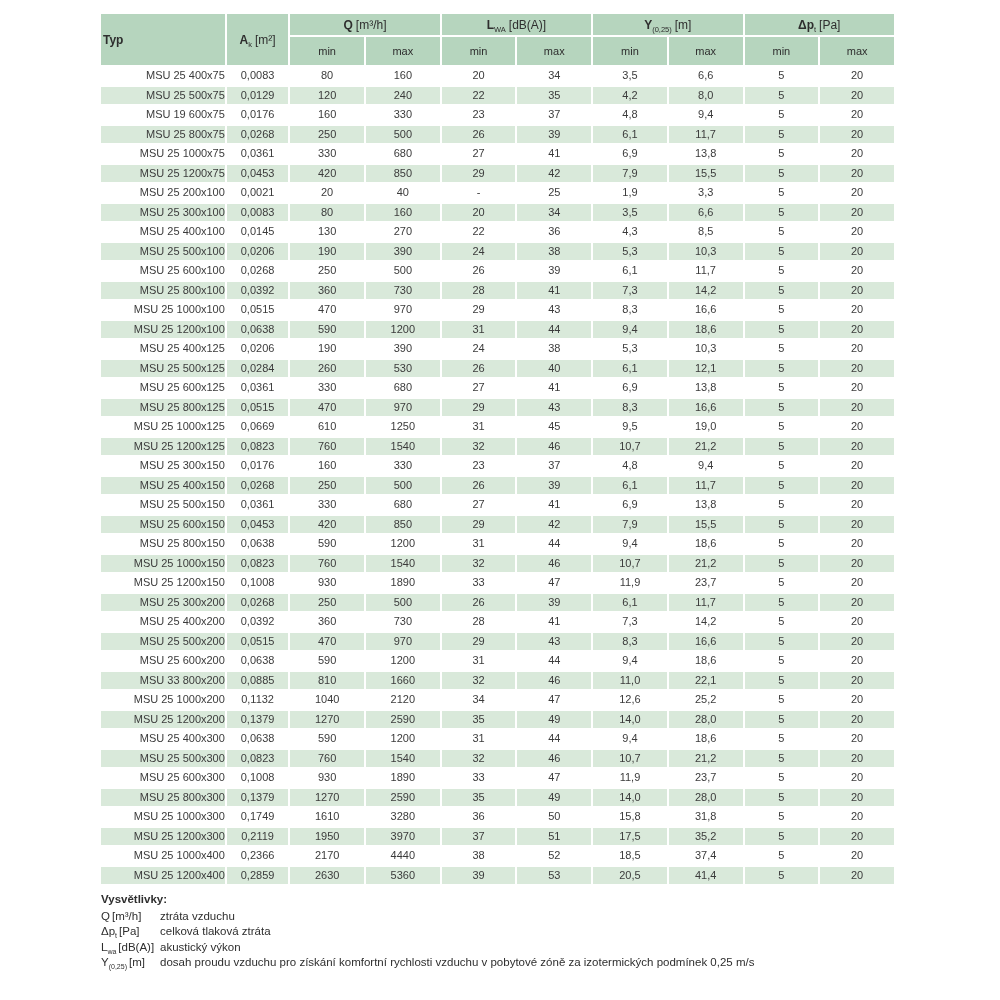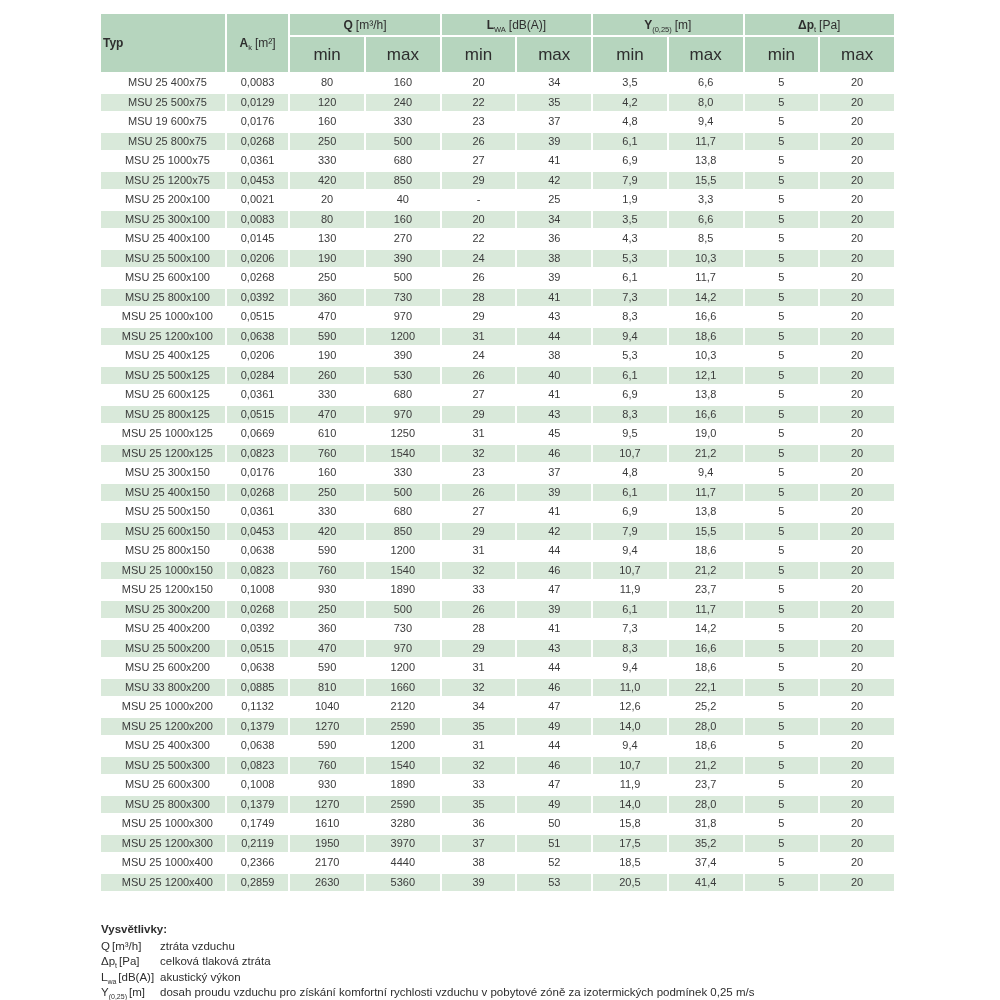--- a/index.html
+++ b/index.html
@@ -24,32 +24,32 @@
   col.c-ak{width:60px;}
   col.c-v{width:72px;}
 
   th,td{
     padding:0;margin:0;font-weight:normal;
     text-align:center;vertical-align:middle;
     white-space:nowrap;overflow:hidden;
   }
   thead th{background:var(--green-dark);color:#2e2e2e;font-size:12px;}
   th.group-h{height:21px;}
-  th.minmax-h{height:35px;font-size:17px;}
+  th.minmax-h{height:28px;font-size:11px;}
   th.typ-h{text-align:left;padding-left:2px;font-weight:bold;font-size:12px;margin-top:8px;}
   .grp-base{font-weight:bold;}
   .grp-unit{margin-left:3px;font-weight:normal;}
   thead sub{font-size:7.5px;line-height:0;}
 
   tbody td{height:17.5px;font-size:11px;line-height:17.5px;background:#ffffff;}
   tbody tr.green td{background:var(--green-light);}
-  tbody td.typ{text-align:center;padding-left:9px;}
+  tbody td.typ{text-align:right;padding-left:9px;}
 
   .legend{position:absolute;left:101px;top:892px;font-size:11.5px;color:#2e2e2e;}
-  .legend-title{font-weight:bold;margin-bottom:2px;line-height:15px;margin-top:30px;}
+  .legend-title{font-weight:bold;margin-bottom:2px;line-height:15px;}
   .legend-item{display:flex;line-height:15.4px;}
   .legend-sym{width:59px;flex:0 0 59px;}
   .legend-sym sub{font-size:7px;line-height:0;}
   .legend-sym .u{margin-left:2px;}
   .legend-desc{flex:1;}
 </style>
 </head>
 <body>
 
 <div class="page">

